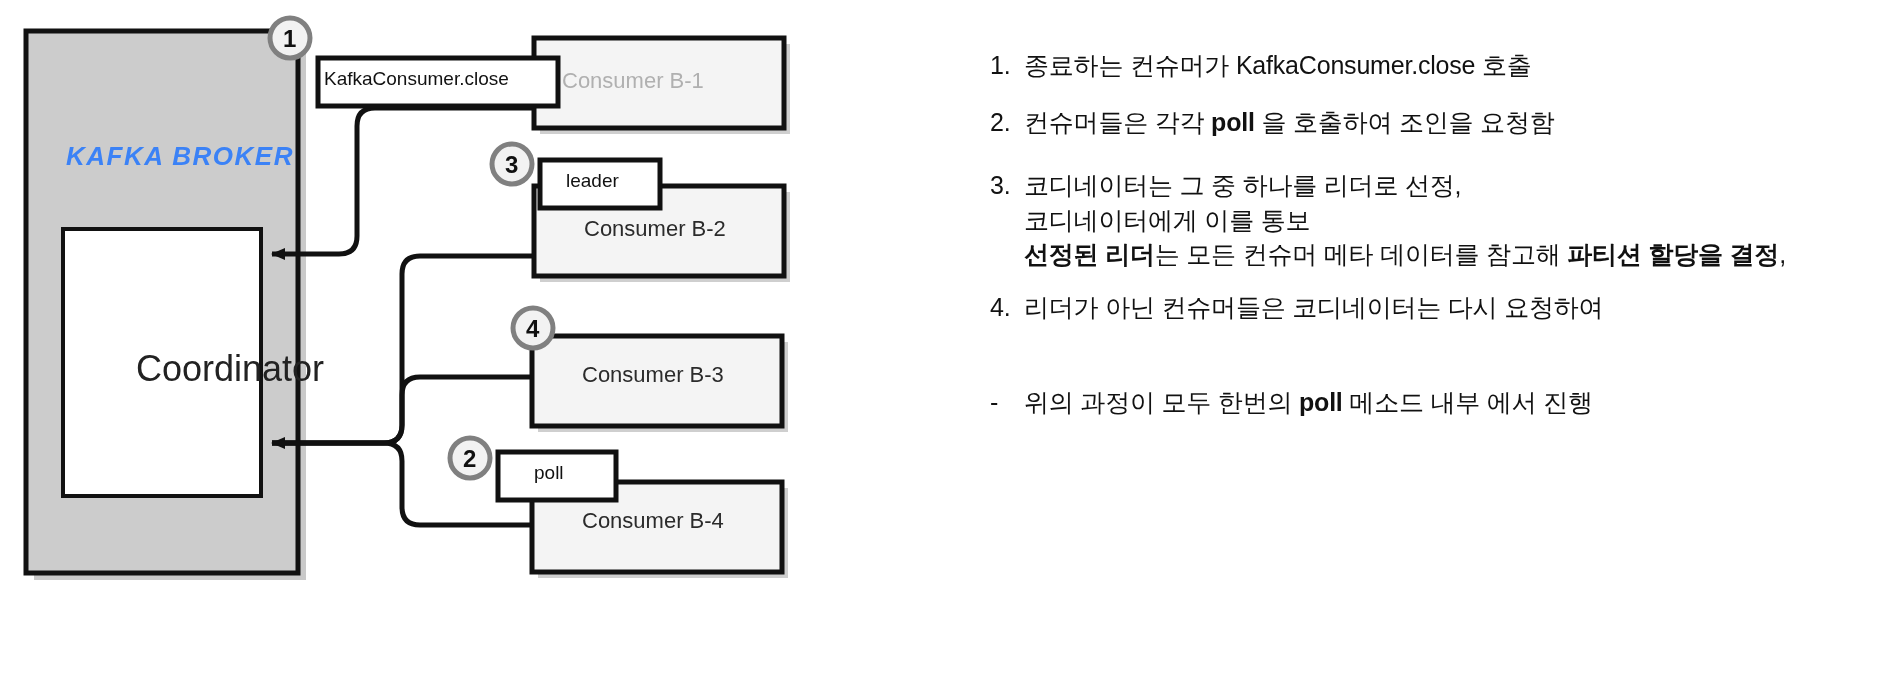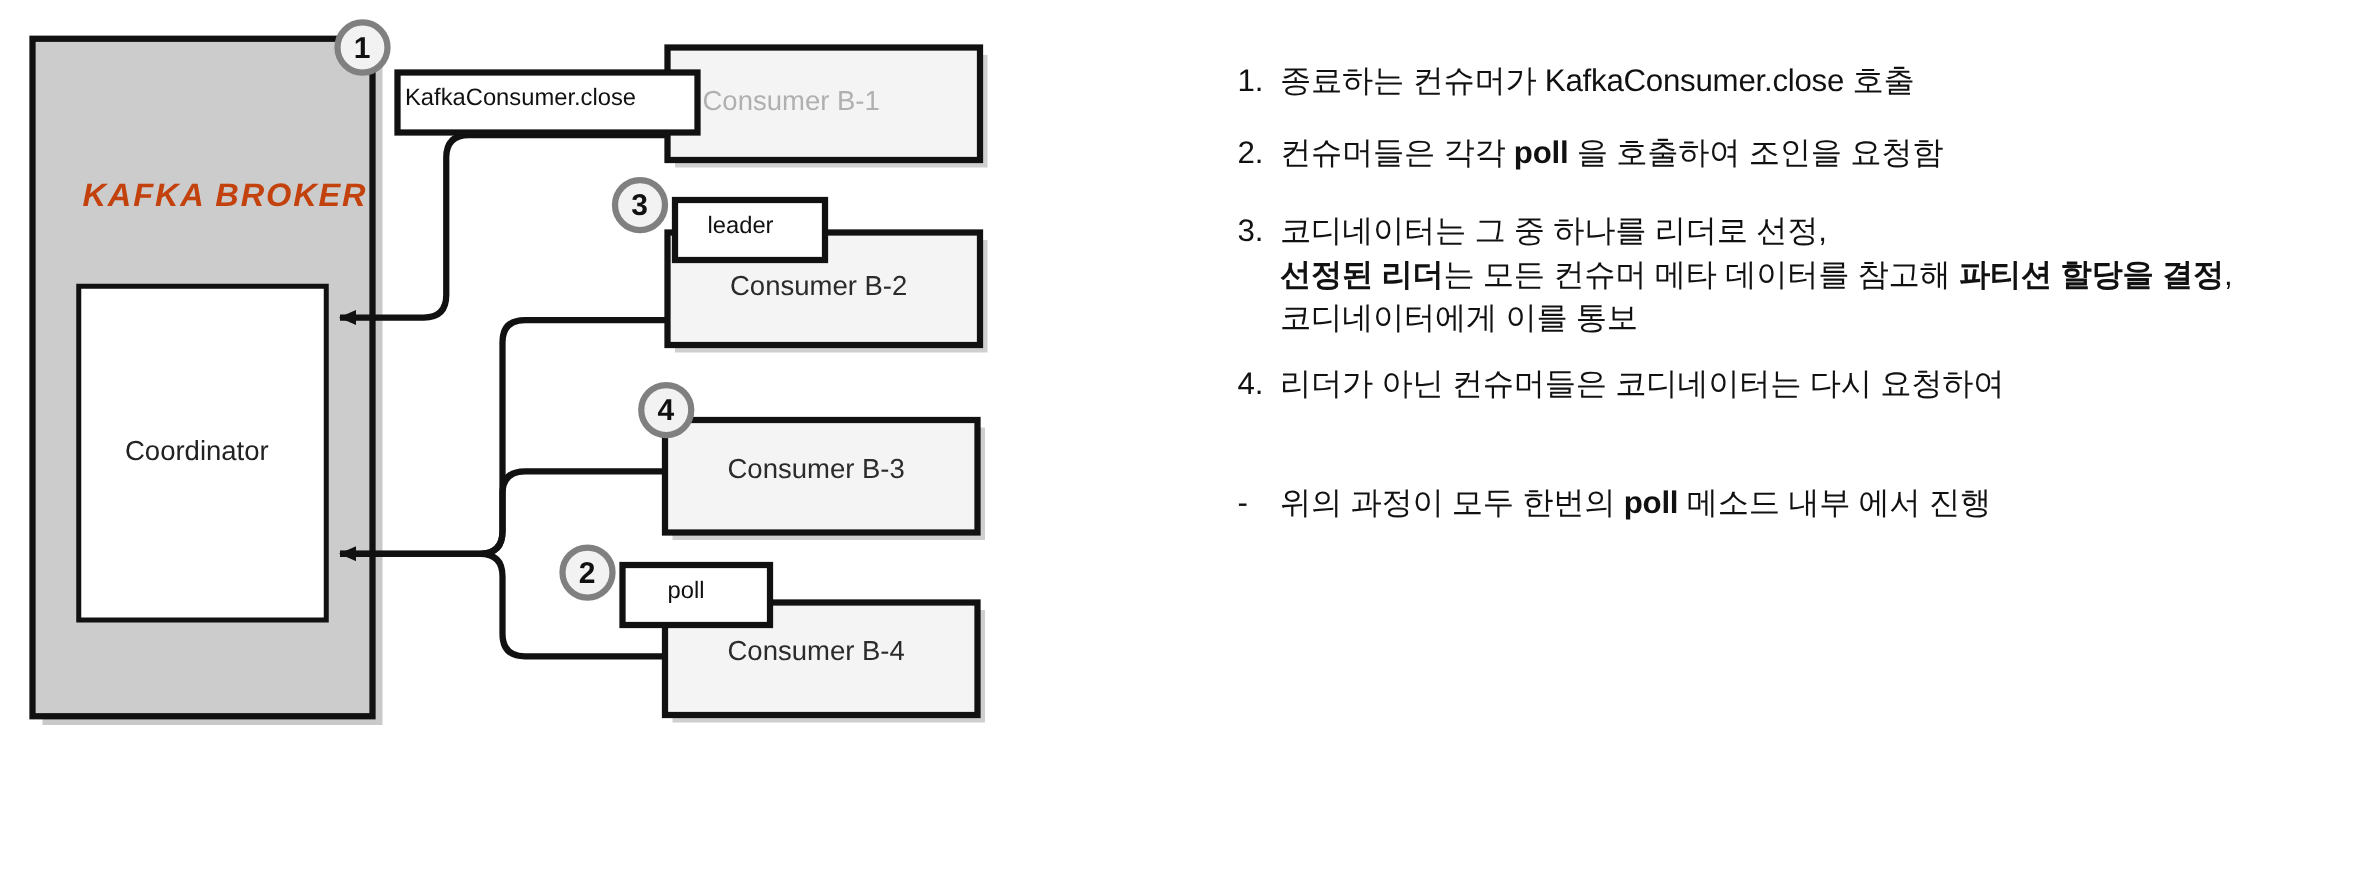--- a/index.html
+++ b/index.html
@@ -30,25 +30,26 @@
   .lbl {
     position: absolute;
     white-space: nowrap;
     color: #1a1a1a;
   }
   .broker-title {
     font-style: italic;
     font-weight: bold;
     font-size: 26px;
     letter-spacing: 1.5px;
-    color: #c2410c;
+    color: #3b82f6;
   }
   .coordinator-label {
-    font-size: 22px;
+    font-size: 36px;
     color: #222;
+    margin-left: 36px;
   }
   .consumer-label {
     font-size: 22px;
     color: #2b2b2b;
   }
   .consumer-label.dim { color: #b0b0b0; }
   .tag-label {
     font-size: 19px;
     color: #111;
   }
@@ -160,22 +161,22 @@
   <div class="note" style="top:105px;">
       <span class="idx">2.</span>
       <span class="body">
         <span class="line"><span>컨슈머들은 각각 </span><b>poll</b><span> 을 호출하여 조인을 요청함</span></span>
       </span>
     </div>
   <div class="note" style="top:168px;">
       <span class="idx">3.</span>
       <span class="body">
         <span class="line"><span>코디네이터는 그 중 하나를 리더로 선정,</span></span>
+        <span class="line"><span>코디네이터에게 이를 통보</span></span>
         <span class="line"><b>선정된 리더</b><span>는 모든 컨슈머 메타 데이터를 참고해 </span><b>파티션 할당을 결정</b><span>,</span></span>
-        <span class="line"><span>코디네이터에게 이를 통보</span></span>
       </span>
     </div>
   <div class="note" style="top:290px;">
       <span class="idx">4.</span>
       <span class="body">
         <span class="line"><span>리더가 아닌 컨슈머들은 코디네이터는 다시 요청하여</span></span>
       </span>
     </div>
   <div class="note" style="top:385px;">
       <span class="idx">-</span>

